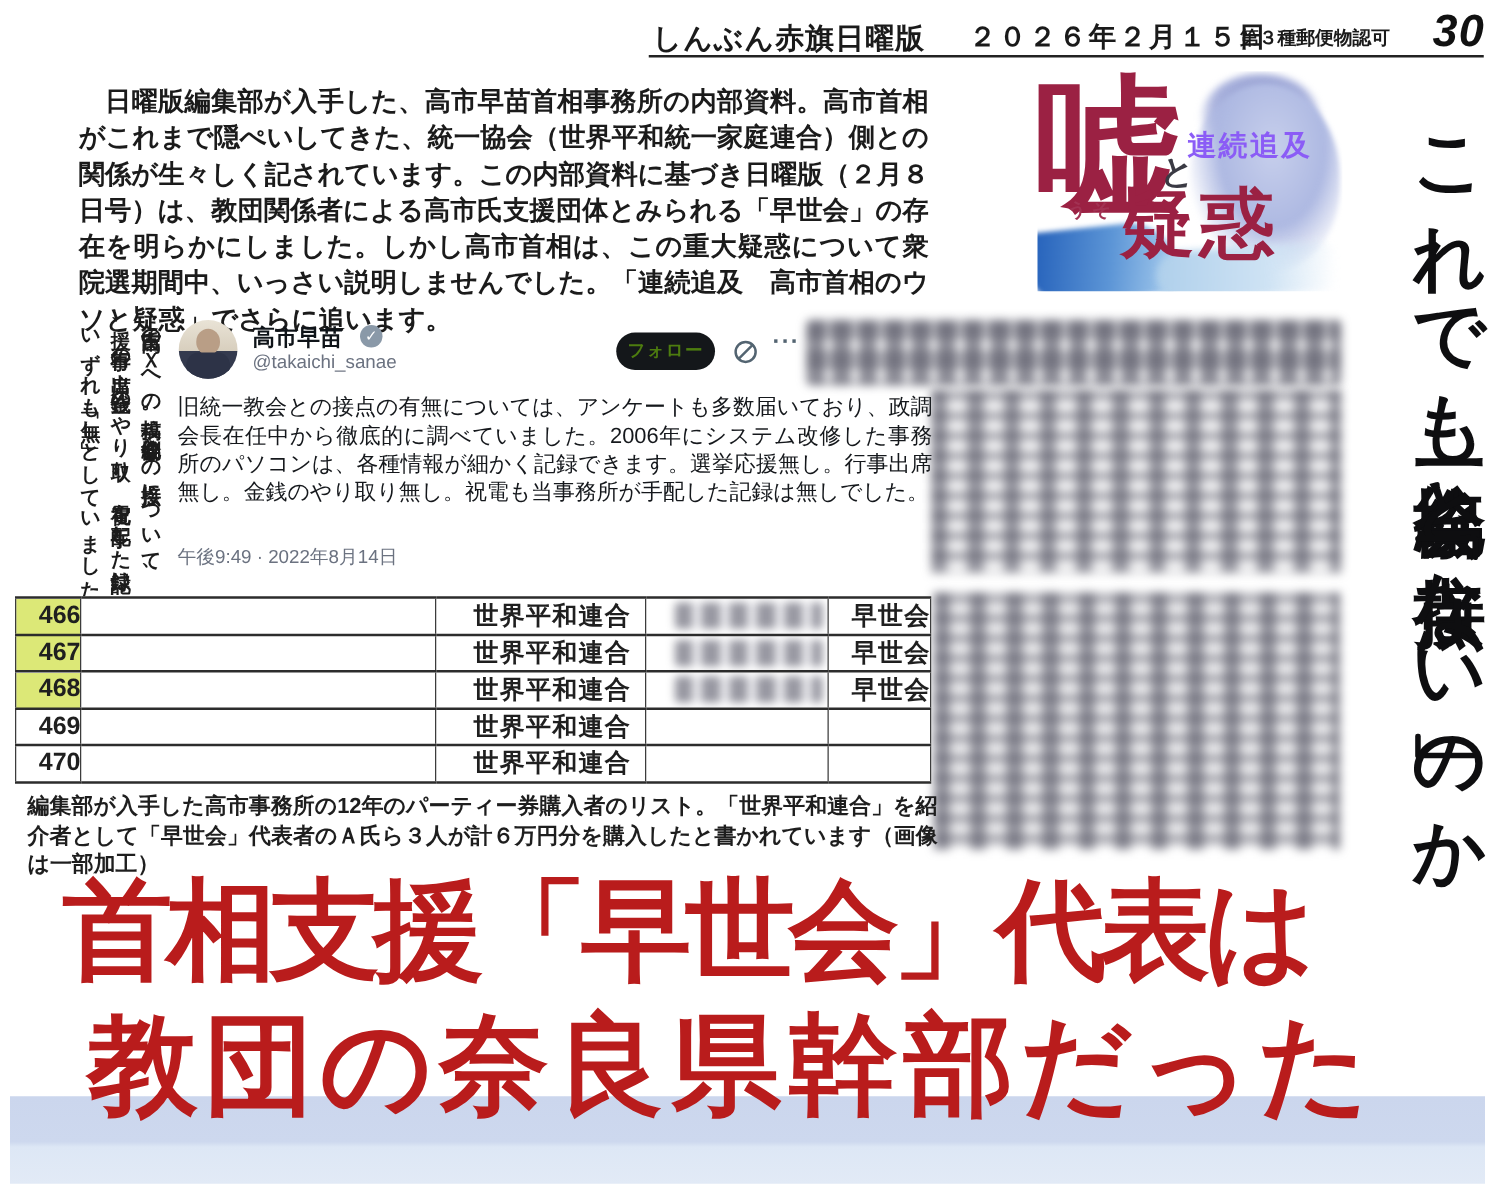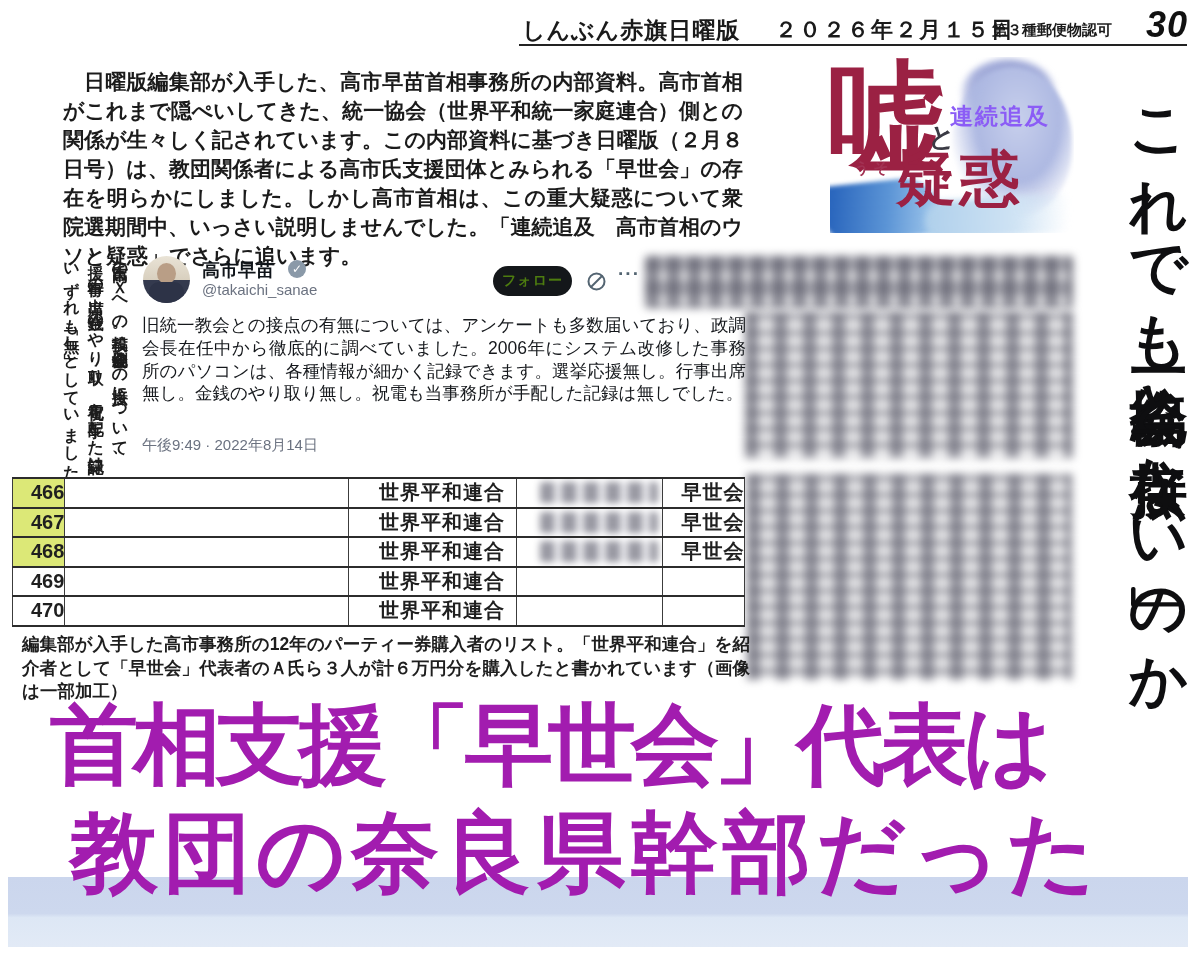--- a/index.html
+++ b/index.html
@@ -158,21 +158,21 @@
     left:22px; top:633px; width:728px;
     font-size:17.5px; line-height:1.35; font-weight:600; color:#1e1e1e; text-align:justify;
   }
 
   
   .bottom-band {
     left:8px; top:877px; width:1180px; height:70px;
     background:linear-gradient(to bottom, #cbd6ed 0%, #cdd8ee 52%, #dde7f5 58%, #e2eaf6 100%);
     z-index:1;
   }
-  .main-hl { font-family:"Liberation Serif","DejaVu Serif",serif; font-weight:700; color:#a21caf; z-index:2; white-space:nowrap; line-height:1; }
+  .main-hl { font-family:"Liberation Serif","DejaVu Serif",serif; font-weight:700; color:#b91c1c; z-index:2; white-space:nowrap; line-height:1; }
   .main-hl-1 { left:50px; top:702px; font-size:88px; letter-spacing:-5px; }
   .main-hl-2 { left:54px; top:810px; font-size:88px; letter-spacing:5px;margin-left:16px; }
 </style>
 </head>
 <body>
 
 <div id="page">
 
   <div class="abs masthead-name">しんぶん赤旗日曜版</div>
   <div class="abs masthead-date">２０２６年２月１５日</div>

